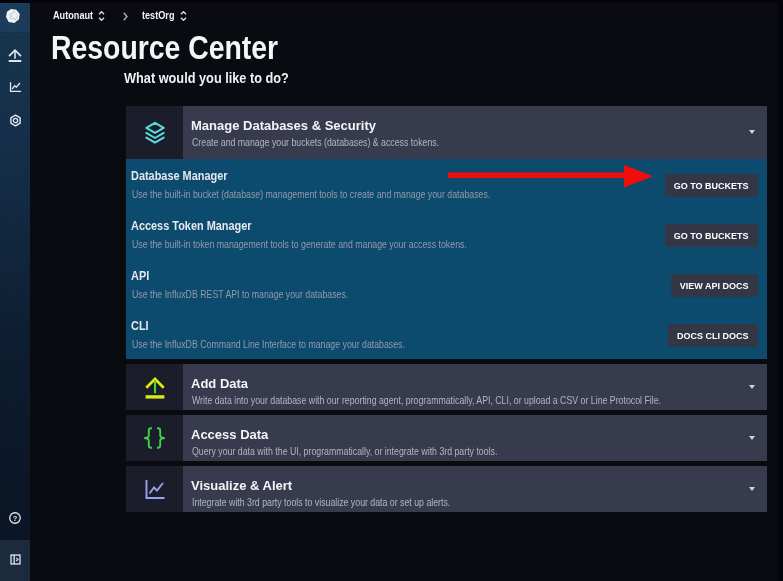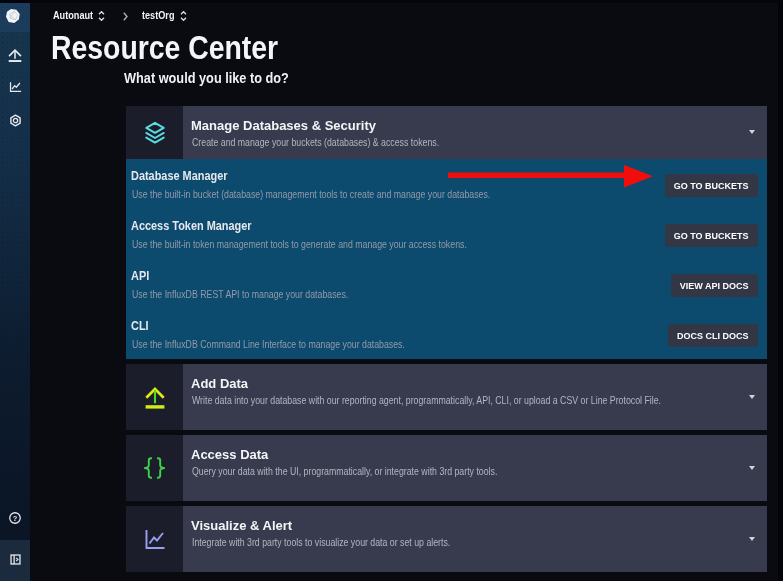--- a/index.html
+++ b/index.html
@@ -26,21 +26,21 @@
   transform:scaleX(0.87); transform-origin:left; white-space:nowrap; }
 
 
 #h1 { position:absolute; left:51px; top:29px; color:#f4f5f9; font-size:33px; font-weight:bold;
   transform:scaleX(0.86); transform-origin:left; white-space:nowrap; }
 #h2 { position:absolute; left:124px; top:70.3px; color:#f0f1f5; font-size:14px; font-weight:bold;
   transform:scaleX(0.91); transform-origin:left; white-space:nowrap; }
 
 
 #panels { position:absolute; left:126px; top:106px; width:641px; }
-.phead { position:relative; height:66px; margin-bottom:5px; background:#383b4d; }
+.phead { position:relative; height:46px; margin-bottom:5px; background:#383b4d; }
 .picon { position:absolute; left:0; top:0; width:57px; height:100%; background:#1b1d2a;
   display:flex; align-items:center; justify-content:center; }
 .ptitle { position:absolute; left:65px; top:11.8px; color:#f4f5f8; font-size:13px; font-weight:bold; white-space:nowrap; }
 .psub { position:absolute; left:65.5px; top:30.4px; color:#b2b5c2; font-size:10.5px;
   transform:scaleX(0.835); transform-origin:left; white-space:nowrap; }
 .caret { position:absolute; right:12.5px; top:50%; margin-top:-2.2px; width:0; height:0;
   border-left:3.2px solid transparent; border-right:3.2px solid transparent; border-top:4.5px solid #d3d5dd; }
 .phead1 { height:52.5px; margin-bottom:0; }
 #body1 { background:#0c4a6e; height:200.5px; position:relative; margin-bottom:5px; }
 .rtitle { position:absolute; left:4.8px; color:#e7e8ee; font-size:12px; font-weight:bold; white-space:nowrap; transform:scaleX(0.91); transform-origin:left; }

